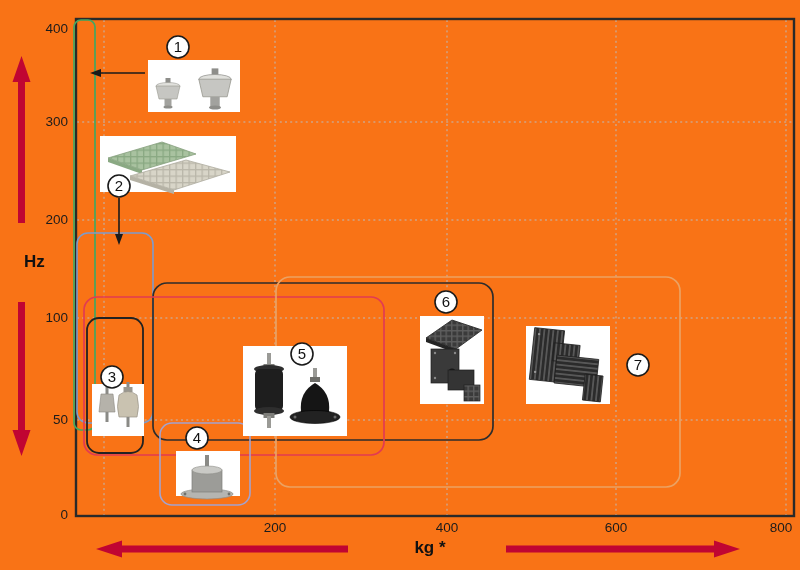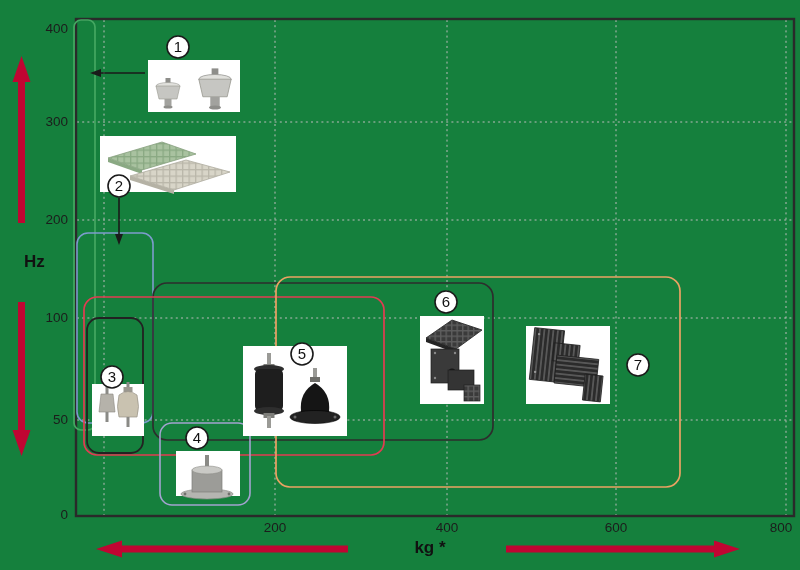--- a/index.html
+++ b/index.html
@@ -1,17 +1,17 @@
 <!DOCTYPE html>
 <html><head>
 <meta charset="utf-8">
 <style>
   html,body{margin:0;padding:0;background:#fff;}
   body{font-family:"Liberation Sans", sans-serif;}
-  .stage{position:relative;width:800px;height:570px;background:#15803d;overflow:hidden;}
+  .stage{position:relative;width:800px;height:570px;background:#f97316;overflow:hidden;}
   svg{display:block;}
   text{font-family:"Liberation Sans", sans-serif;}
   .tick{font-size:13.5px;fill:#1c1c1c;}
   .unit{font-size:17px;font-weight:700;fill:#111;}
   .marker-num{font-size:15px;fill:#111;}
   .grid{stroke:#bcbcbc;stroke-width:1;stroke-dasharray:2 3.2;fill:none;}
 </style>
 </head>
 <body>
 

